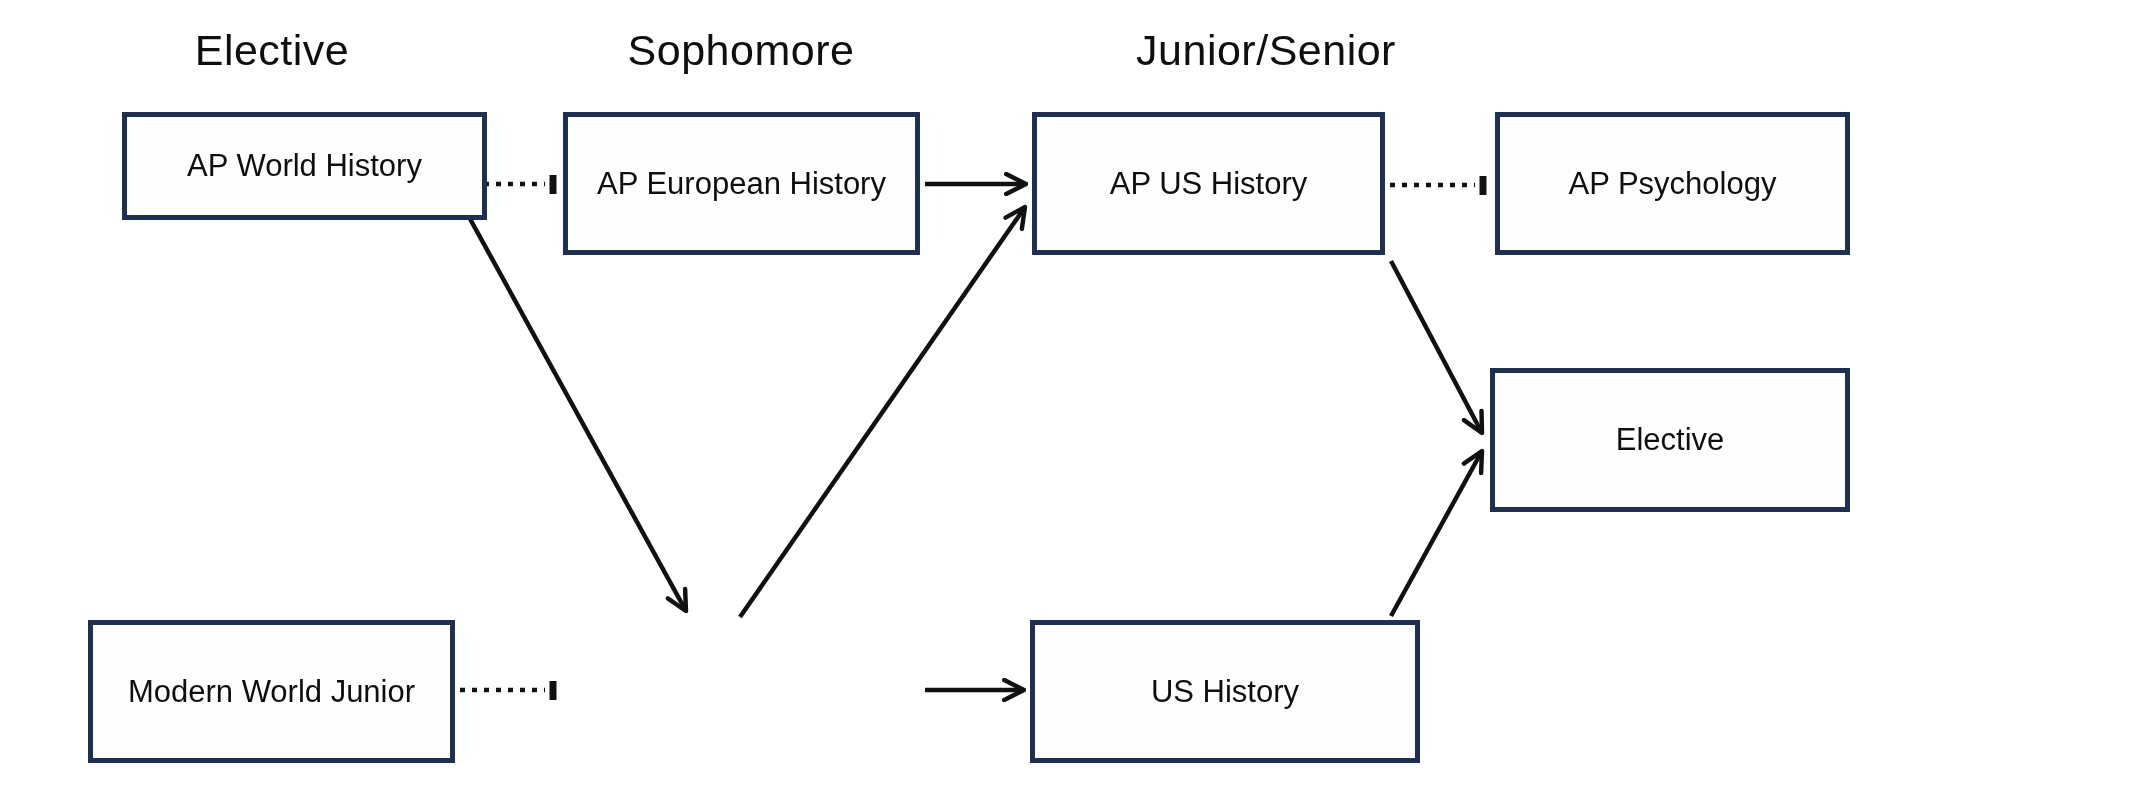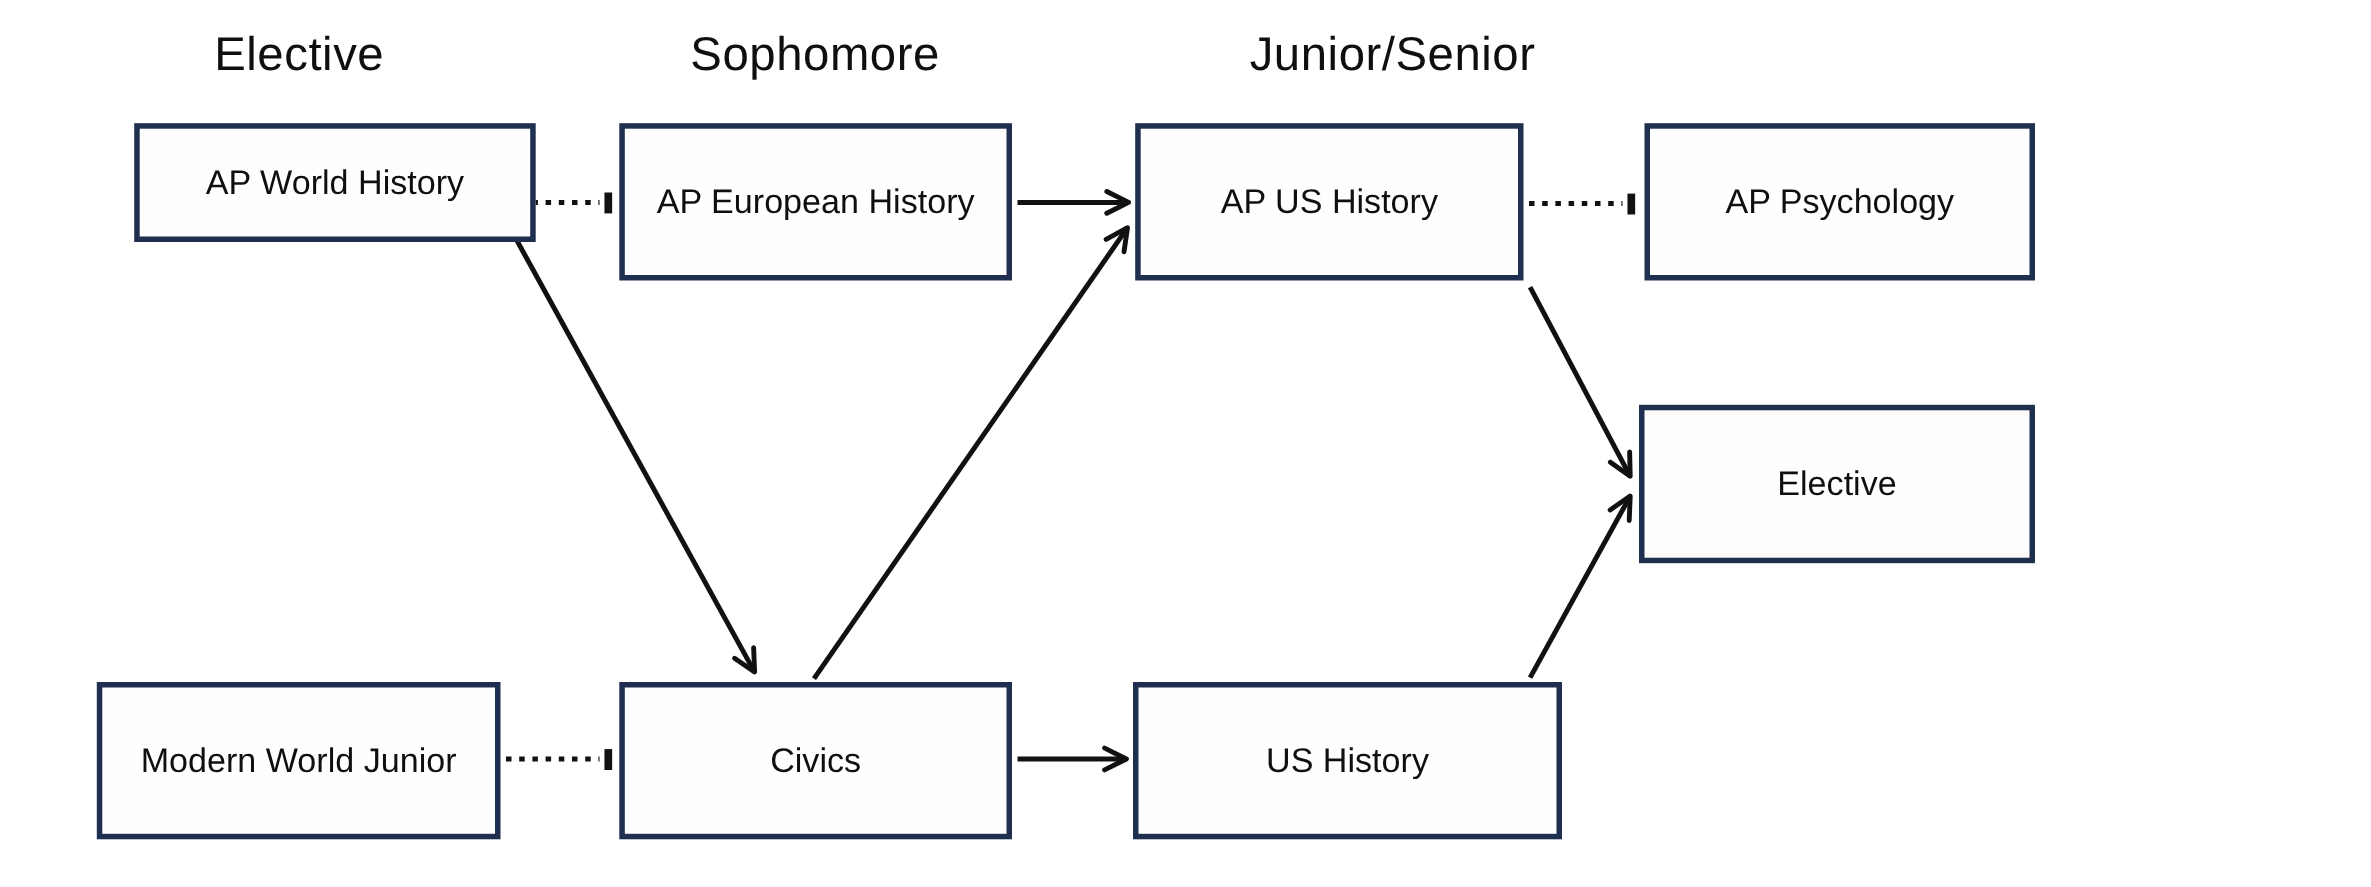--- a/index.html
+++ b/index.html
@@ -103,16 +103,15 @@
       <line x1="1391" y1="616" x2="1482" y2="451" stroke="#111111" stroke-width="4.5" marker-end="url(#arrowhead)"></line>
     </g>
   </svg>
 
   <div class="node" id="node-ap-world">AP World History</div>
   <div class="node" id="node-ap-euro">AP European History</div>
   <div class="node" id="node-ap-us">AP US History</div>
   <div class="node" id="node-ap-psych">AP Psychology</div>
   <div class="node" id="node-elective">Elective</div>
   <div class="node" id="node-modern-world">Modern World Junior</div>
-  <div class="node" id="node-civics">Civics</div>
   <div class="node" id="node-us-history">US History</div>
 
 </div>
 
 </body></html>

